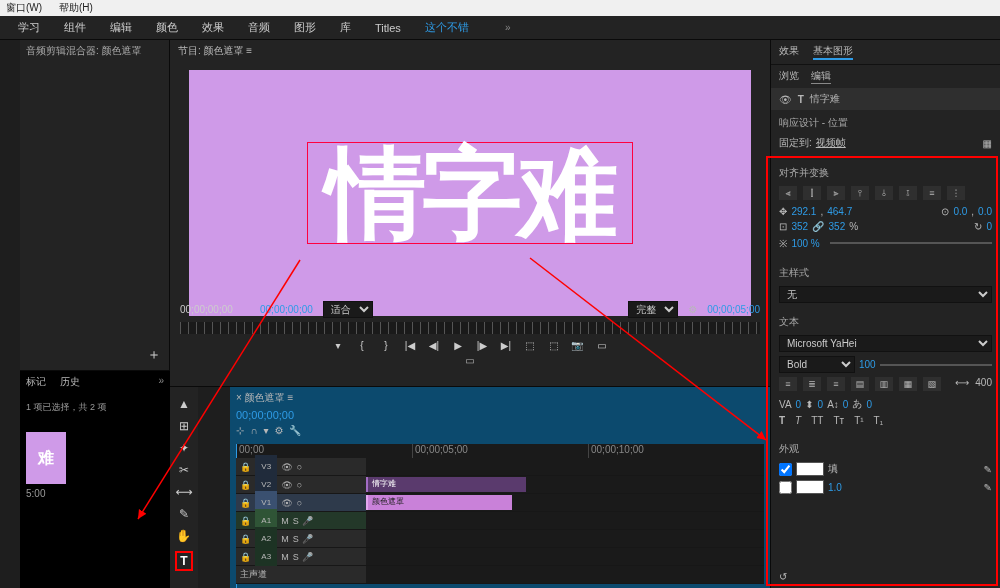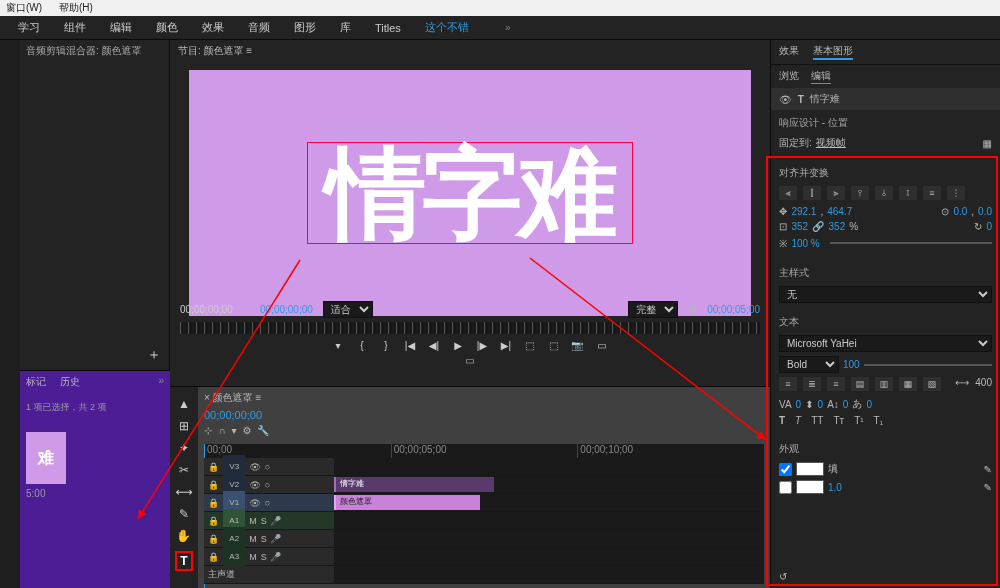--- a/index.html
+++ b/index.html
@@ -7,21 +7,21 @@
     .menubar { height:16px; background:#f0f0f0; color:#222; padding:1px 6px; font-size:10px; }
     .menubar span { margin-right:14px; }
     .tabs { height:24px; display:flex; align-items:center; gap:24px; padding:0 18px; border-bottom:1px solid #0a0a0a; background:#232323; }
     .tabs .tab { font-size:11px; color:#ccc; }
     .tabs .tab.active { color:#2e9be6; }
     .app { display:flex; height:548px; }
     .left-col { width:150px; display:flex; flex-direction:column;margin-left:20px; }
     .panel-hdr { font-size:10px; padding:4px 6px; color:#aaa; }
     .mixer { flex:0 0 330px; background:#232323; border-right:1px solid #0a0a0a; position:relative; }
     .add-btn { position:absolute; bottom:6px; right:8px; font-size:14px; color:#ccc; }
-    .proj { flex:1; background:#4c1d95; border-top:1px solid #0a0a0a; padding:4px 6px; }
+    .proj { flex:1; background:#000000; border-top:1px solid #0a0a0a; padding:4px 6px; }
     .proj-tabs { display:flex; gap:14px; margin-bottom:8px; font-size:10px; }
     .proj-status { font-size:9px; color:#999; margin:12px 0 10px; }
     .thumb { width:40px; height:52px; background:#cf9ae8; color:#fff; display:flex; align-items:center; justify-content:center; font-weight:bold; font-size:16px; }
     .thumb-time { font-size:10px; margin-top:4px; color:#999; }
     .center-col { flex:1; display:flex; flex-direction:column; }
     .program { height:350px; background:#232323; position:relative; }
     .prog-hdr { padding:4px 8px; font-size:10px; }
     .canvas-area { display:flex; justify-content:center; margin-top:8px; }
     .video-frame { width:562px; height:246px; background:#cf9ae8; display:flex; align-items:center; justify-content:center; position:relative; }
     .text-box { border:1px solid #ff0040; padding:0 18px; }
@@ -31,21 +31,21 @@
     .tc-blue { color:#2e9be6; }
     .tc-row .spacer { flex:1; }
     .rule { height:12px; background:#1a1a1a; margin:4px 0; position:relative; }
     .rule::before{content:"";position:absolute;inset:0;background:repeating-linear-gradient(90deg,#555 0 1px,transparent 1px 8px);}
     .transport { display:flex; justify-content:center; gap:8px; font-size:10px; margin-top:6px; }
     .transport span { width:16px; text-align:center; color:#ccc; }
     .timeline { flex:1; display:flex; background:#1e1e1e; border-top:1px solid #0a0a0a; }
     .tools { width:28px; background:#232323; display:flex; flex-direction:column; align-items:center; gap:8px; padding-top:8px; border:2px solid transparent; position:relative;}
     .tools .tool { font-size:12px; color:#ccc; }
     .tools .type-tool { border:2px solid #ff0000; padding:1px 3px; font-weight:bold; color:#fff; }
-    .tl-body { flex:1; background:#404040; padding:4px 6px; }
+    .tl-body { flex:1; background:#0c4a6e; padding:4px 6px;margin-left:32px; }
     .tl-hdr { font-size:10px; margin-bottom:4px; }
     .tl-tc { color:#2e9be6; font-size:11px; margin-bottom:2px; }
     .tl-icons { display:flex; gap:6px; font-size:10px; margin:4px 0 8px; }
     .ruler { height:14px; background:#1a1a1a; font-size:10px; color:#888; display:flex; position:relative; }
     .ruler .tick { flex:1; border-left:1px solid #444; padding-left:2px; }
     .playhead-line { position:absolute; top:0; bottom:-140px; width:1px; background:#2e9be6; left:0; }
     .tracks { position:relative; }
     .track { display:flex; align-items:center; height:18px; border-bottom:1px solid #171717; }
     .track-hdr { width:130px; display:flex; align-items:center; gap:4px; font-size:9px; background:#2a2a2a; height:100%; padding:0 4px; }
     .track-hdr .vn { background:#202b3b; width:22px; font-size:8px; display:flex; align-items:center; justify-content:center; height:23px; }
@@ -314,21 +314,21 @@
         </div>
     </div>
     <div class="section">
       <div class="section-hdr">主样式</div>
       <select style="width:100%"><option>无</option></select>
     </div>
     <div class="section">
       <div class="section-hdr">文本</div>
       <select style="width:100%;margin-bottom:4px"><option>Microsoft YaHei</option></select>
       <div class="val-row">
-          <select style="width:60px"><option>Bold</option></select>
+          <select style="width:76px"><option>Bold</option></select>
           <span class="num">100</span>
           <span style="flex:1;height:2px;background:#555"></span>
         </div>
       <div class="icon-row">
         <span class="ic">≡</span>
           <span class="ic">≣</span>
         <span class="ic">≡</span>
           <span class="ic">▤</span>
         <span class="ic">▥</span>
           <span class="ic">▦</span>

